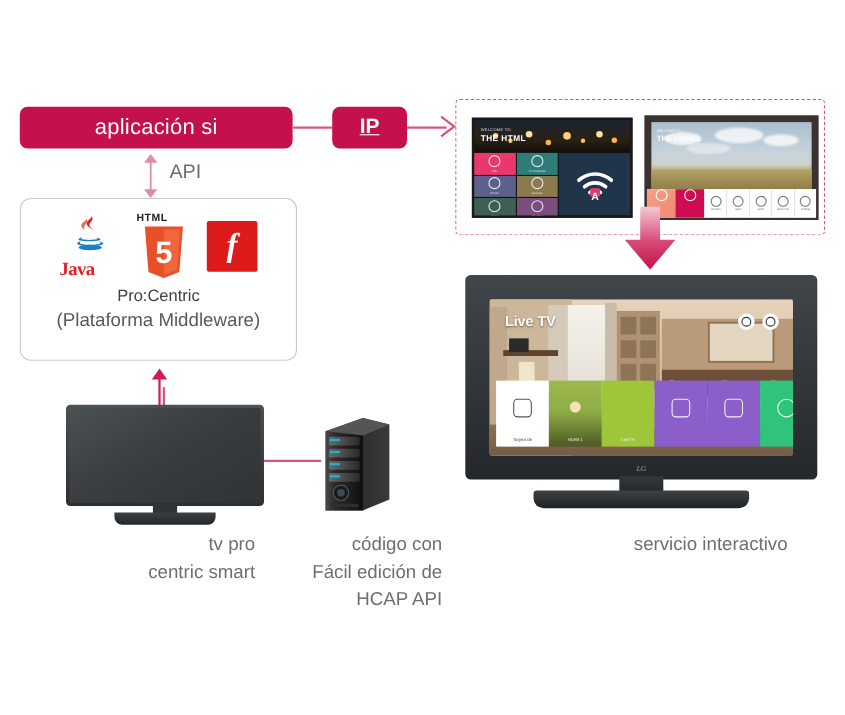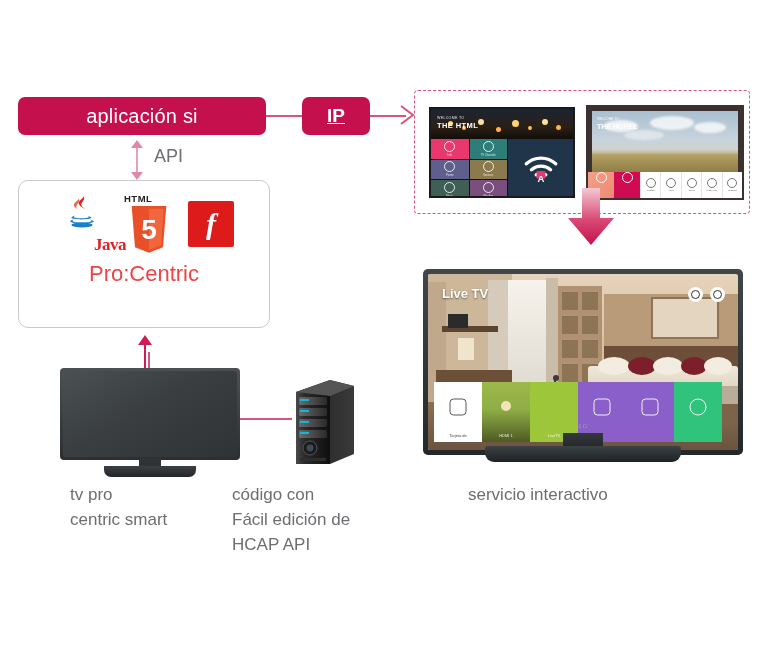--- a/index.html
+++ b/index.html
@@ -30,38 +30,38 @@
   #api-label{left:154px;top:146px;font-size:18px;color:#6d6e71;}
 
   
   #procentric-box{left:18px;top:180px;width:252px;height:148px;background:#fff;
       border:1px solid #c9cacc;border-radius:10px;box-sizing:border-box;
       display:flex;flex-direction:column;align-items:center;}
   #logo-row{display:flex;align-items:flex-end;gap:14px;margin-top:12px;height:62px;}
 
   
   .java-logo{width:56px;height:62px;position:relative;}
-  .java-word{position:absolute;bottom:0;left:16px;width:56px;text-align:right;
+  .java-word{position:absolute;bottom:0;left:0;width:56px;text-align:left;
       font-size:17px;font-weight:700;color:#e12128;font-family:"Liberation Serif",serif;
       letter-spacing:-.5px;}
   .java-cup{position:absolute;top:2px;left:8px;width:40px;height:40px;}
 
   
   .html5-logo{width:50px;height:62px;position:relative;}
   .html5-word{position:absolute;top:0;left:0;width:50px;text-align:left;
       font-size:9.5px;font-weight:700;color:#222;letter-spacing:.5px;}
   .html5-shield{position:absolute;top:13px;left:3px;width:44px;height:48px;}
 
   
   .flash-logo{width:46px;height:46px;background:#dd1b1b;border-radius:2px;
       position:relative;margin-bottom:8px;}
   .flash-f{position:absolute;inset:0;display:flex;align-items:center;justify-content:center;
       color:#fff;font-size:30px;font-style:italic;font-family:"Liberation Serif",serif;font-weight:700;}
 
-  #procentric-title{margin-top:6px;font-size:22px;color:#ef4444;text-align:right;}
+  #procentric-title{margin-top:6px;font-size:15px;color:#404040;text-align:right;}
   #procentric-sub{margin-top:3px;font-size:17px;color:#58595b;}
 
   
   #arrow-up-pc{left:136px;top:334px;width:18px;height:40px;}
 
   
   #tv-left{left:60px;top:368px;width:180px;height:108px;}
   .tv-frame{position:absolute;left:0;top:0;right:0;height:92px;
       background:linear-gradient(#4c5052,#2c2f31);border-radius:4px;padding:3px;box-sizing:border-box;}
   .tv-screen{width:100%;height:100%;border-radius:2px;
@@ -72,21 +72,21 @@
 
   
   #line-tv-server{left:240px;top:418px;width:52px;}
   
   #line-tv-up{left:148px;top:352px;width:2px;height:18px;background:#d9537d;}
 
   
   #server{left:288px;top:376px;width:72px;height:96px;}
 
   
-  .caption{font-size:17px;color:#6d6e71;text-align:left;line-height:25px;}
+  .caption{font-size:17px;color:#6d6e71;text-align:right;line-height:25px;}
   #cap-tv{left:70px;top:482px;width:162px;}
   #cap-server{left:232px;top:482px;width:170px;}
   #cap-service{left:468px;top:482px;width:248px;}
 
   
   #dash-box{left:414px;top:90px;width:336px;height:124px;
       border:1.6px dashed #d9537d;border-radius:4px;box-sizing:border-box;}
 
   
   #mini-left{left:429px;top:107px;width:146px;height:91px;background:#111;
@@ -126,21 +126,21 @@
   .ab-item .ic2{width:8px;height:8px;border-radius:50%;border:1px solid #777;}
   .ab-item .lb2{font-size:2.4px;color:#666;margin-top:1.5px;}
   .ab-a .ic3,.ab-b .ic3{width:9px;height:9px;border-radius:50%;border:1.2px solid #fff;margin:auto;}
 
   
   #down-arrow{left:566px;top:188px;width:50px;height:58px;}
 
   
   #tv-big{left:423px;top:250px;width:320px;height:214px;}
   .big-frame{position:absolute;left:0;top:0;width:320px;height:186px;
-      background:linear-gradient(#41464a,#24282b);border-radius:5px;padding:5px;box-sizing:border-box;margin-top:19px;}
+      background:linear-gradient(#41464a,#24282b);border-radius:5px;padding:22px;box-sizing:border-box;}
   .big-screen{width:100%;height:100%;position:relative;overflow:hidden;background:#2a2622;border-radius:2px;}
   .big-neck{position:absolute;left:50%;transform:translateX(-50%);top:183px;width:40px;height:16px;
       background:linear-gradient(#33383b,#22262a);}
   .big-base{position:absolute;left:50%;transform:translateX(-50%);top:196px;width:196px;height:16px;
       background:linear-gradient(#3d4245,#1e2225);border-radius:3px 3px 9px 9px;}
   .lg-mark{position:absolute;left:50%;transform:translateX(-50%);top:172px;font-size:7px;color:#9aa0a4;
       font-family:"Liberation Serif",serif;font-style:italic;}
 
   
   .room{position:absolute;inset:0;}
@@ -206,20 +206,21 @@
         <text x="32" y="50" font-size="42" font-weight="700" fill="#fff" text-anchor="middle" font-family="Liberation Sans, sans-serif">5</text>
       </svg>
     </div>
 
     <div class="flash-logo">
       <div class="flash-f">f</div>
     </div>
   </div>
 
   <div id="procentric-title">Pro:Centric</div>
+  <div id="procentric-sub">(Plataforma Middleware)</div>
 </div>
 
 <svg class="abs" id="arrow-up-pc" width="18" height="40" viewBox="0 0 18 40">
   <line x1="9" y1="40" x2="9" y2="6" stroke="#cf1d52" stroke-width="2"></line>
   <path d="M9 1 L2 11 L16 11 Z" fill="#cf1d52"></path>
 </svg>
 <div class="abs" id="line-tv-up"></div>
 
 <div class="abs" id="tv-left">
   <div class="tv-frame">

